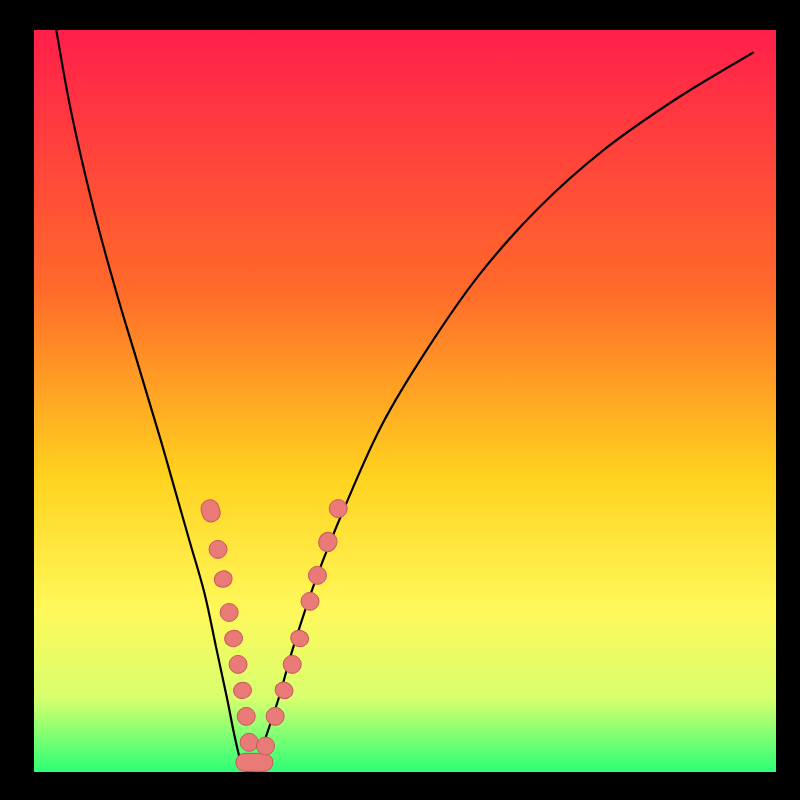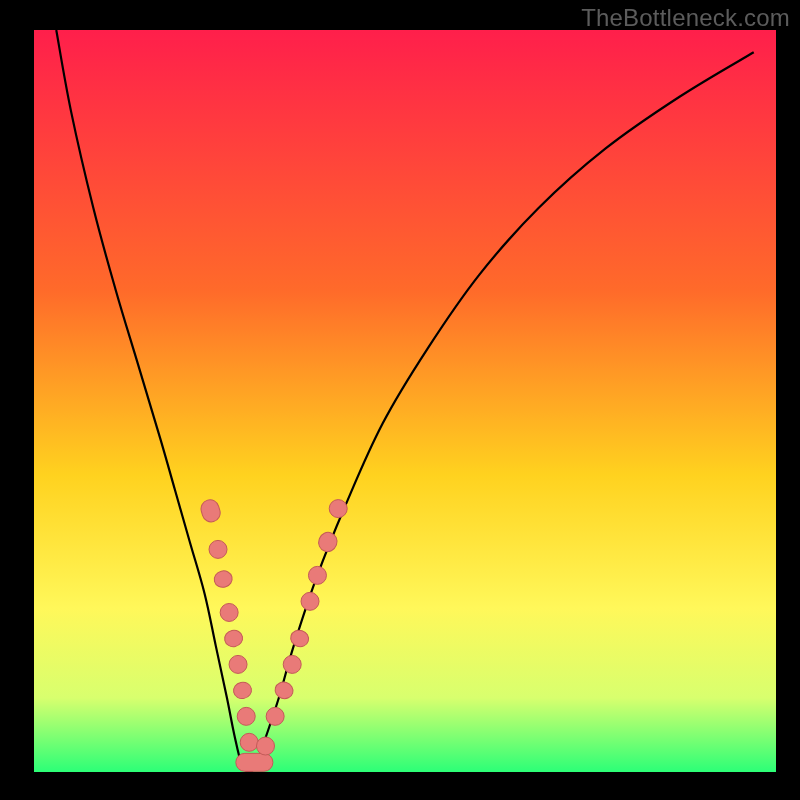--- a/index.html
+++ b/index.html
@@ -32,21 +32,20 @@
     left: 0;
     width: 800px;
     height: 800px;
     z-index: 1;
   }
 </style>
 </head>
 <body>
 
 <div class="stage">
-  <div class="watermark">TheBottleneck.com</div>
   <svg class="plot" viewBox="0 0 800 800">
     <defs>
       <linearGradient id="bg-grad" x1="0" y1="0" x2="0" y2="1">
         <stop id="g0" offset="0%" stop-color="#ff1f4b"></stop>
         <stop id="g1" offset="35%" stop-color="#ff6a2a"></stop>
         <stop id="g2" offset="60%" stop-color="#ffd21f"></stop>
         <stop id="g3" offset="78%" stop-color="#fff85a"></stop>
         <stop id="g4" offset="90%" stop-color="#d8ff6e"></stop>
         <stop id="g5" offset="100%" stop-color="#2cff77"></stop>
       </linearGradient>

